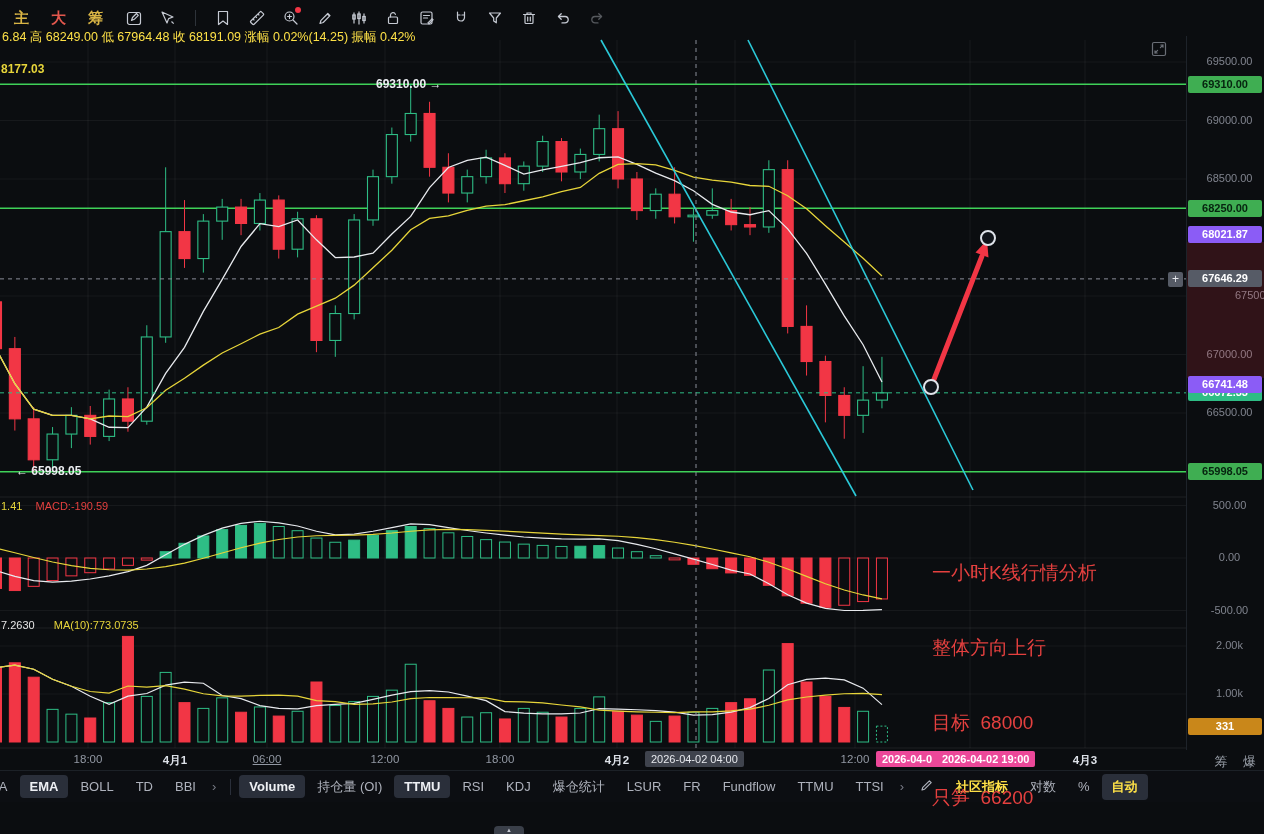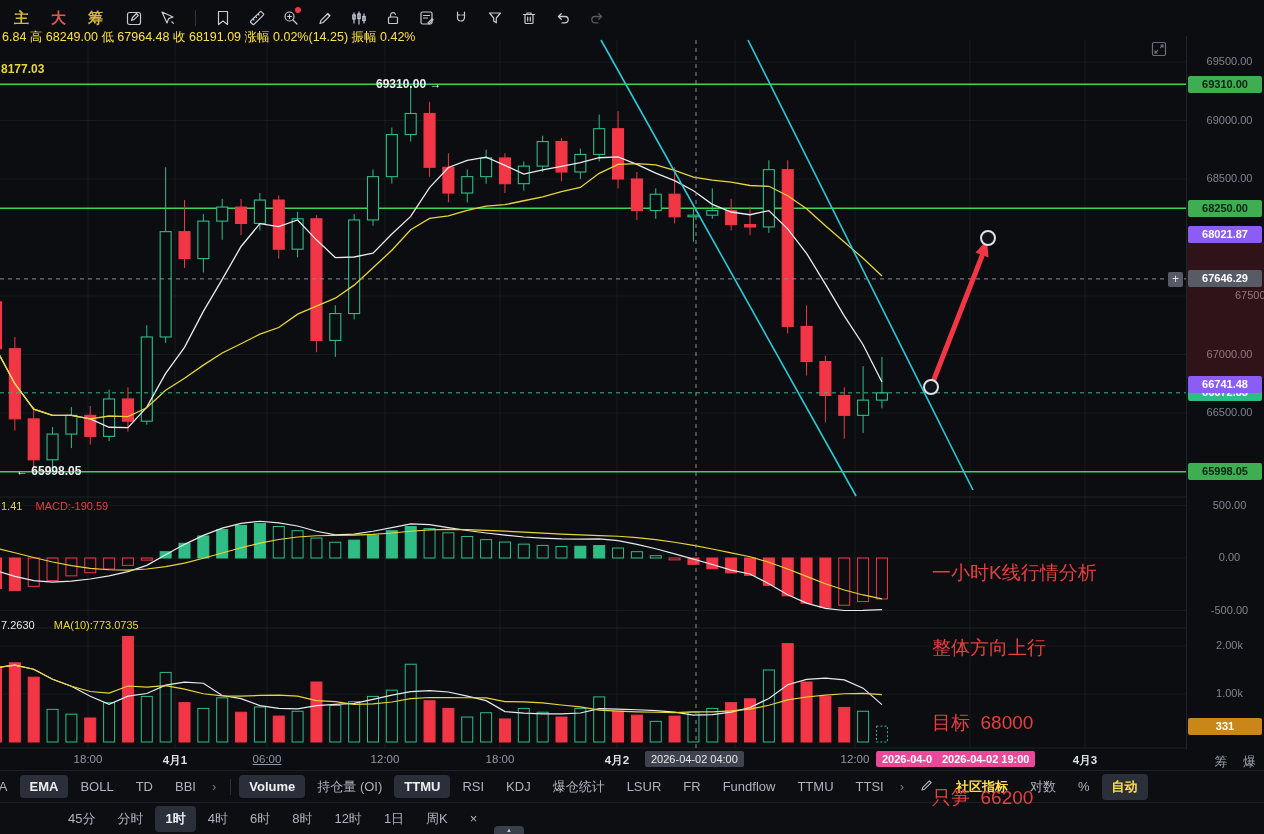--- a/index.html
+++ b/index.html
@@ -486,26 +486,14 @@
       <span class="bar-item">TTSI</span>
       <span class="bar-item chev">›</span>
       <span class="bar-item"><svg width="14" height="14" viewBox="0 0 14 14" fill="none" stroke="#aeb2bc" stroke-width="1.2" stroke-linejoin="round">
           <path d="M2 12l.8-2.6 6.6-6.6 1.8 1.8-6.6 6.6zM9.4 2.8l1.8 1.8"></path>
         </svg></span>
       <span class="bar-item bold">社区指标</span>
       <span class="bar-item">对数</span>
       <span class="bar-item">%</span>
       <span class="bar-item active bold">自动</span>
     </div>
-  <div id="timeframe-bar" class="bar">
-      <span class="bar-item">45分</span>
-      <span class="bar-item">分时</span>
-      <span class="bar-item active">1时</span>
-      <span class="bar-item">4时</span>
-      <span class="bar-item">6时</span>
-      <span class="bar-item">8时</span>
-      <span class="bar-item">12时</span>
-      <span class="bar-item">1日</span>
-      <span class="bar-item">周K</span>
-      <span class="bar-item">×</span>
-    </div>
   <div class="collapse-tab">▲</div>
 </div>
 
 </body></html>

